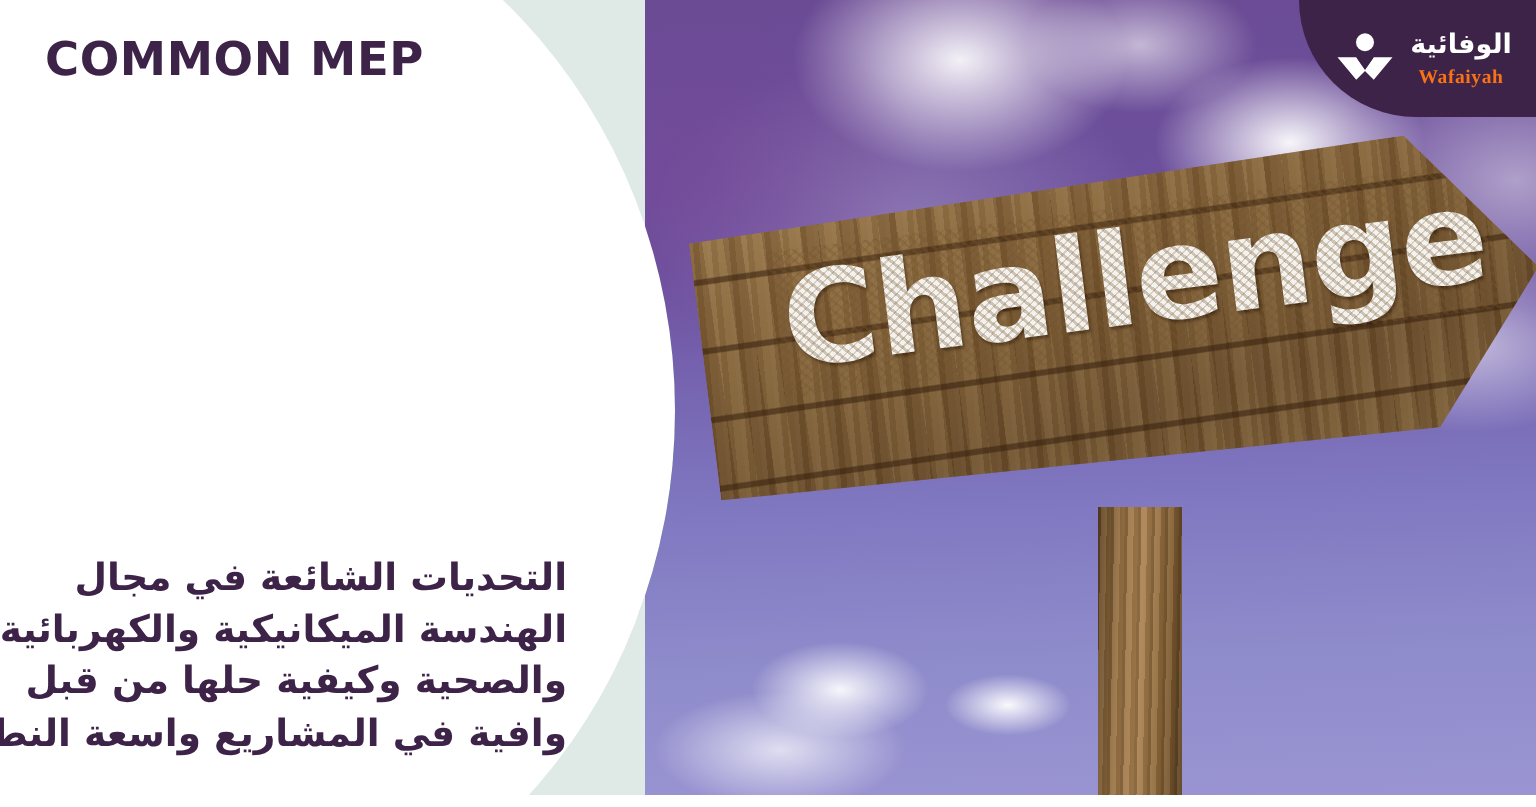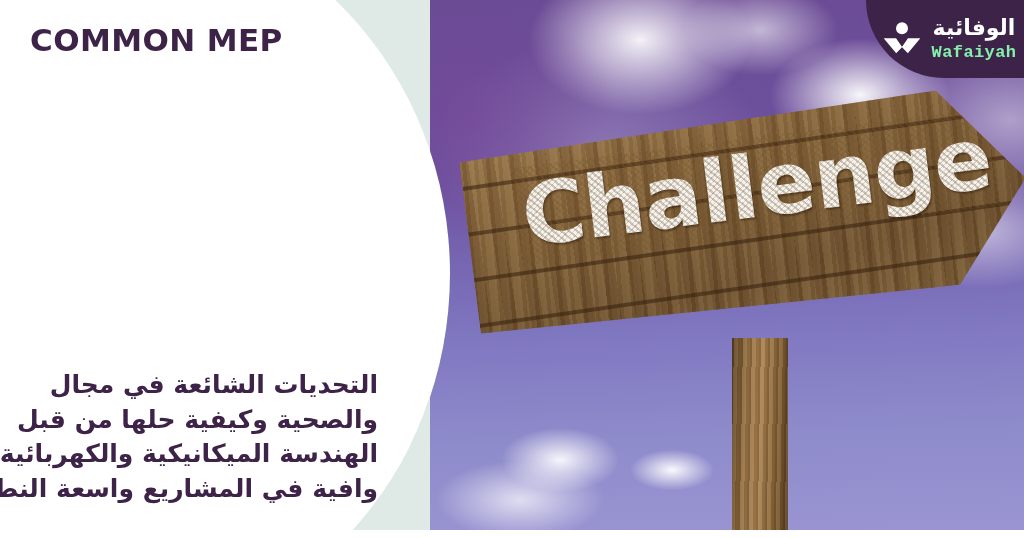--- a/index.html
+++ b/index.html
@@ -208,30 +208,30 @@
   }
   .logo-text {
     display: flex;
     flex-direction: column;
     align-items: center;
     line-height: 1;
   }
   .logo-ar {
     font-family: "DejaVu Sans", sans-serif;
     font-weight: bold;
-    font-size: 22px;
+    font-size: 18px;
     color: #ffffff;
     direction: rtl;
     letter-spacing: .5px;
   }
   .logo-en {
-    font-family: Liberation Mono, monospace;
-    font-weight: bold;
-    font-size: 17px;
-    color: #86efac;
+    font-family: Liberation Serif, serif;
+    font-weight: bold;
+    font-size: 13px;
+    color: #f97316;
     letter-spacing: .4px;
     margin-top: 5px;
   }
 </style>
 </head>
 <body>
 
 <div id="banner">
 
   <div class="photo">
@@ -252,22 +252,22 @@
   <div class="bottom-strip"></div>
 
   <div class="title-block">
     <h1 class="headline">
       <span>COMMON MEP</span><br>
     </h1>
   </div>
 
   <div class="arabic-block">
     <div class="arabic-line">التحديات الشائعة في مجال</div>
+    <div class="arabic-line">الهندسة الميكانيكية والكهربائية</div>
     <div class="arabic-line">والصحية وكيفية حلها من قبل</div>
-    <div class="arabic-line">الهندسة الميكانيكية والكهربائية</div>
     <div class="arabic-line">وافية في المشاريع واسعة النطاق</div>
   </div>
 
   <div class="logo-badge">
     <svg class="logo-mark" viewBox="0 0 48 48">
       <circle cx="24" cy="11" r="7.2" fill="#ffffff"></circle>
       <path d="M2 23 L17 23 L24 33 L31 23 L46 23 L31 41 L24 34 L17 41 Z" fill="#ffffff"></path>
       <path d="M17 23 L24 33 L31 23 L24 27 Z" fill="#3d2348"></path>
     </svg>
     <span class="logo-text">

